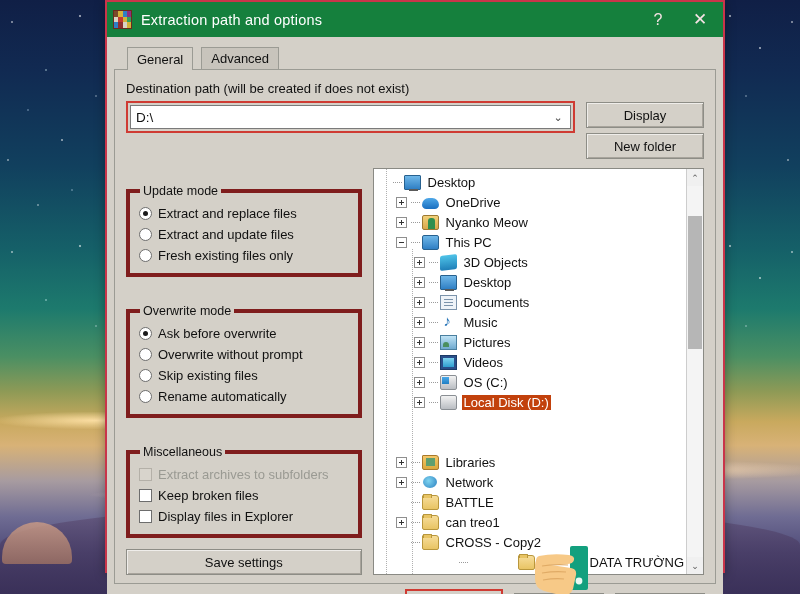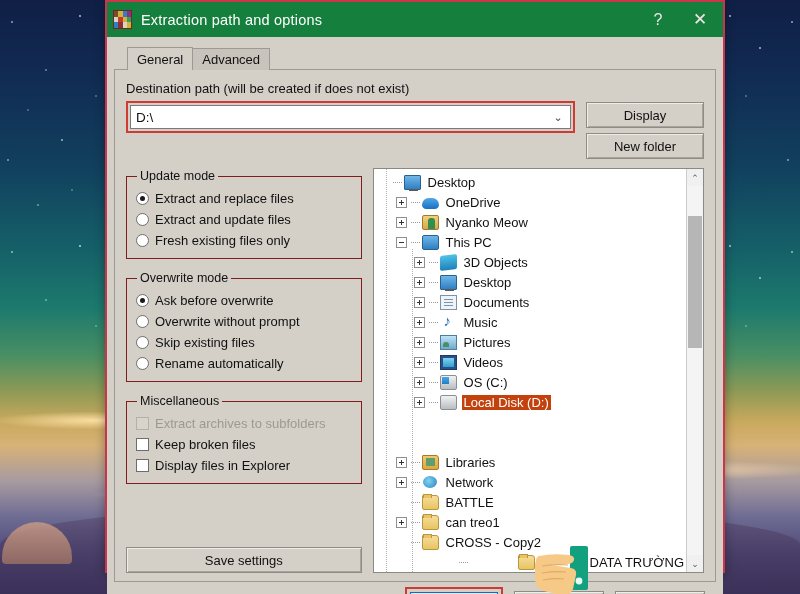--- a/index.html
+++ b/index.html
@@ -110,22 +110,22 @@
   #body-area {
     flex: 1;
     background: #d4d0c8;
     position: relative;
     padding: 6px 7px 0 7px;
     display: flex; flex-direction: column;
   }
 
   
   #tabstrip {
-    height: 23px; display: flex; align-items: flex-end;
-    margin: 4px 0 0 13px; position: relative; z-index: 3;
+    height: 23px; display: flex; align-items: flex-start;
+    margin: 4px 0 0 13px; position: relative; z-index: 3; gap: 9px;
   }
   .tab {
     height: 22px; padding: 0 9px;
     display: flex; align-items: center;
     font-size: 13px; color: #111;
     border: 1px solid #9b9b94;
     border-bottom: none;
     background: #c8c4bc;
     margin-right: -1px;
   }
@@ -180,22 +180,22 @@
     display: flex; align-items: center; justify-content: center;
     cursor: default;
   }
 
   
   #cols { display: flex; flex: 1; margin-top: 9px; gap: 11px; }
   #left-col { width: 278px; display: flex; flex-direction: column; }
   #right-col { flex: 1; display: flex; flex-direction: column; }
 
   fieldset.grp {
-    border: 1px solid #7f1d1d;
-    margin: 1px 0 11px 0;
+    border: 4px solid #7f1d1d;
+    margin: 16px 0 11px 0;
     padding: 4px 9px 7px 9px;
   }
   fieldset.grp legend {
     font-size: 12.5px; color: #111; padding: 0 3px; margin-left: 1px;
   }
   .opt {
     display: flex; align-items: center;
     height: 20px; margin: 1px 0;
     font-size: 13px; color: #111;
   }

